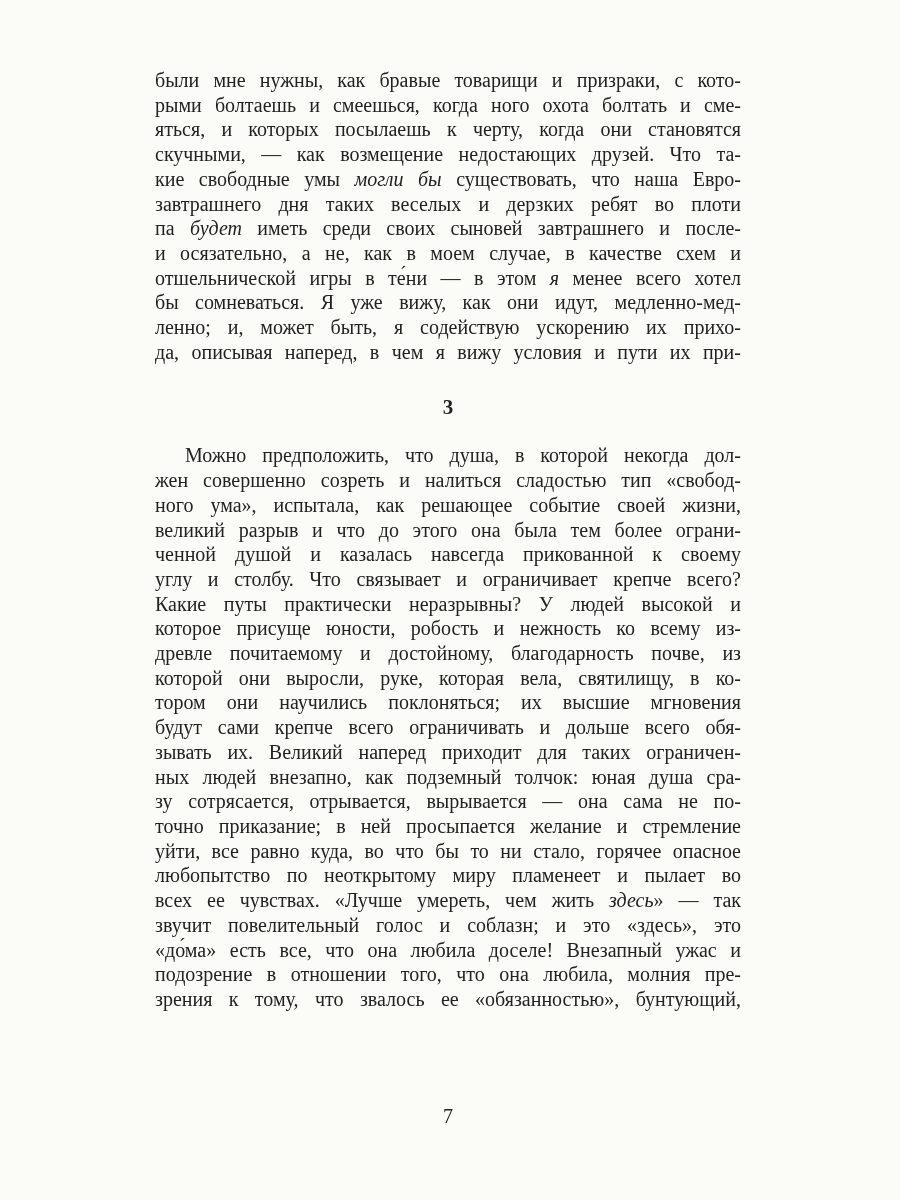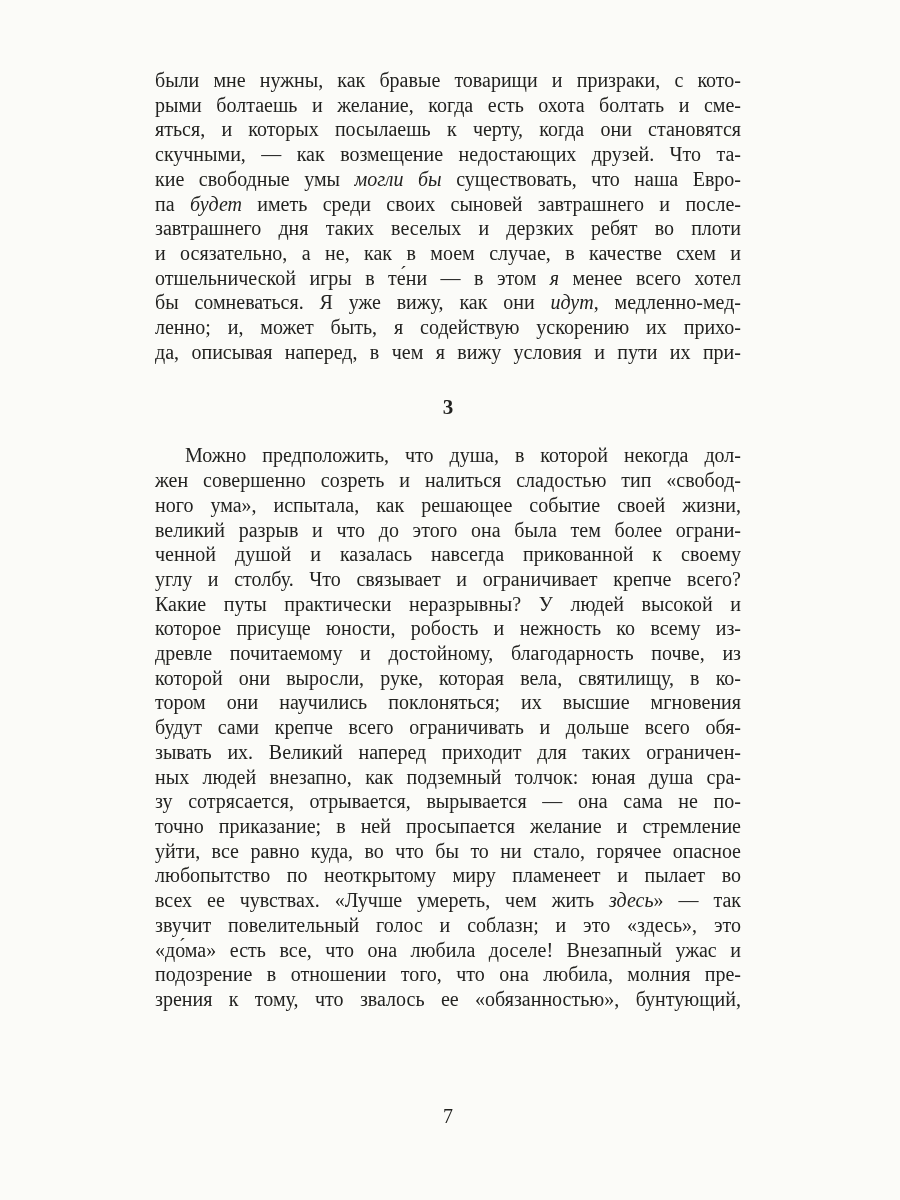--- a/index.html
+++ b/index.html
@@ -57,29 +57,29 @@
     line-height: 25px;
   }
 </style>
 </head>
 <body>
 
 <div class="page">
   <div class="text-block">
     <div class="paragraph">
         <div class="line">были мне нужны, как бравые товарищи и призраки, с кото-</div>
-        <div class="line">рыми болтаешь и желание, когда есть охота болтать и сме-</div>
+        <div class="line">рыми болтаешь и смеешься, когда ного охота болтать и сме-</div>
         <div class="line">яться, и которых посылаешь к черту, когда они становятся</div>
         <div class="line">скучными, — как возмещение недостающих друзей. Что та-</div>
         <div class="line">кие свободные умы <span style="font-style: italic;">могли бы</span> существовать, что наша Евро-</div>
+        <div class="line">завтрашнего дня таких веселых и дерзких ребят во плоти</div>
         <div class="line">па <span style="font-style: italic;">будет</span> иметь среди своих сыновей завтрашнего и после-</div>
-        <div class="line">завтрашнего дня таких веселых и дерзких ребят во плоти</div>
         <div class="line">и осязательно, а не, как в моем случае, в качестве схем и</div>
         <div class="line">отшельнической игры в те́ни — в этом <span style="font-style: italic;">я</span> менее всего хотел</div>
-        <div class="line">бы сомневаться. Я уже вижу, как они <span style="font-style: italic; margin-top: 16px;">идут</span>, медленно-мед-</div>
+        <div class="line">бы сомневаться. Я уже вижу, как они <span style=" margin-top: 16px;">идут</span>, медленно-мед-</div>
         <div class="line">ленно; и, может быть, я содействую ускорению их прихо-</div>
         <div class="line">да, описывая наперед, в чем я вижу условия и пути их при-</div>
       </div>
 
     <div class="section-heading">3</div>
 
     <div class="paragraph">
         <div class="line indent">Можно предположить, что душа, в которой некогда дол-</div>
         <div class="line">жен совершенно созреть и налиться сладостью тип «свобод-</div>
         <div class="line">ного ума», испытала, как решающее событие своей жизни,</div>

